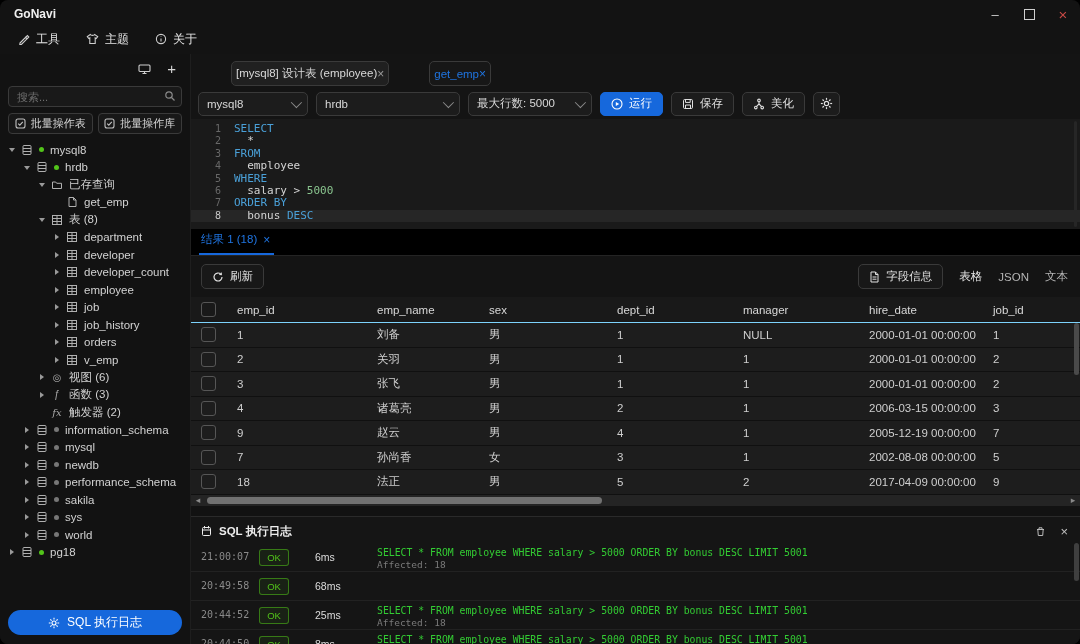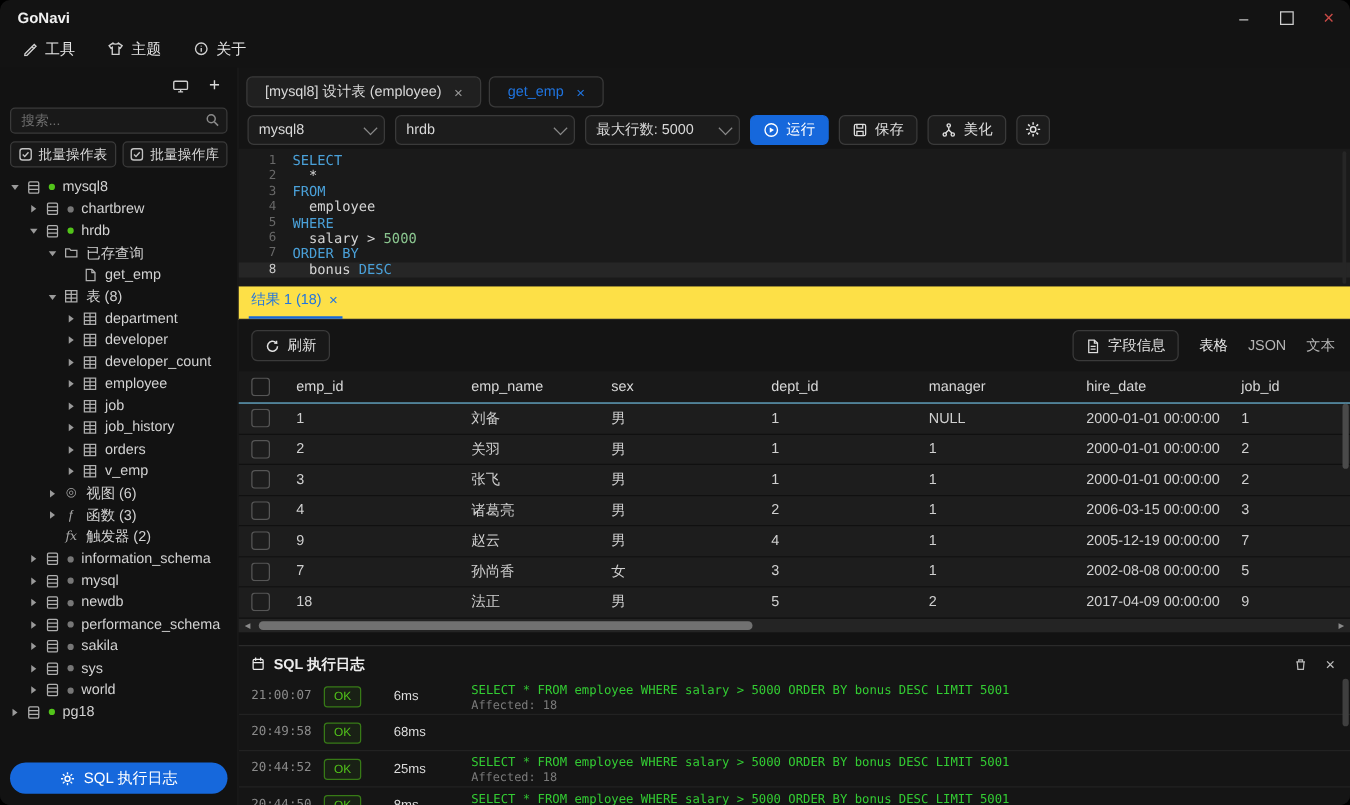--- a/index.html
+++ b/index.html
@@ -40,21 +40,21 @@
   .ti .fxit{font-style:italic;font-family:"DejaVu Serif",serif;font-size:10px;color:#a8a8a8;}
   .dot{width:5px;height:5px;border-radius:50%;margin-right:6px;flex:none;}
   .dot.green{background:#52c41a;}
   .dot.gray{background:#777;}
   .lv0{padding-left:6px;}.lv1{padding-left:21px;}.lv2{padding-left:36px;}.lv3{padding-left:51px;}
   .side-bottom{flex:none;padding:7px 8px 9px 8px;}
   .log-btn{height:25px;border-radius:13px;background:#1668dc;display:flex;align-items:center;justify-content:center;gap:7px;color:#fff;font-size:12px;}
   
   .main{flex:1;min-width:0;display:flex;flex-direction:column;background:#141414;}
   .tabbar{height:29px;flex:none;display:flex;align-items:flex-end;gap:6px;padding:3px 8px 2px 6px;}
-  .tab{height:23px;display:flex;align-items:center;gap:10px;padding:0 14px;border:1px solid #3a3a3a;border-radius:5px;background:#202020;font-size:11.5px;color:#d8d8d8;}
+  .tab{height:23px;display:flex;align-items:center;padding:0 4px;border:1px solid #3a3a3a;border-radius:5px;background:#202020;font-size:11.5px;color:#d8d8d8;margin-left:34px;}
   .tab.active{background:#171717;color:#1f74e0;}
   .tab .tclose{color:#9a9a9a;font-size:12px;}
   .tab.active .tclose{color:#1f74e0;}
   
   .toolbar{height:31px;flex:none;display:flex;align-items:center;gap:8px;padding:0 0 0 7px;}
   .select{height:22px;display:flex;align-items:center;background:#1c1c1c;border:1px solid #3a3a3a;border-radius:5px;padding:0 8px;font-size:11.5px;color:#d8d8d8;}
   .select .chev{margin-left:auto;width:7px;height:7px;border-right:1.4px solid #8a8a8a;border-bottom:1.4px solid #8a8a8a;transform:rotate(45deg) translateY(-2px);}
   .sel-conn{width:92px;}.sel-db{width:126px;}.sel-rows{width:106px;}
   .tbtn{height:22px;display:flex;align-items:center;gap:6px;padding:0 10px;background:#1c1c1c;border:1px solid #3a3a3a;border-radius:5px;font-size:11.5px;color:#e0e0e0;}
   .tbtn.run{background:#1668dc;border-color:#1668dc;color:#fff;}
@@ -63,21 +63,21 @@
   .editor{height:106px;flex:none;background:#1a1a1a;font-family:"DejaVu Sans Mono",monospace;font-size:11px;padding-top:4px;position:relative;}
   .editor::after{content:"";position:absolute;right:3px;top:2px;bottom:2px;width:3px;background:#262626;border-radius:2px;}
   .code-line{display:flex;height:12.4px;line-height:12.4px;white-space:pre;}
   .code-line .ln{width:30px;flex:none;text-align:right;padding-right:13px;color:#686868;font-size:10px;}
   .code-line.active{background:#262626;}
   .code-line.active .ln{color:#c8c8c8;}
   .tok.kw{color:#4aa0d8;}
   .tok.pl{color:#d4d4d4;}
   .tok.num{color:#8ac58f;}
   
-  .rtabs{height:26px;flex:none;display:flex;align-items:flex-end;padding-left:8px;border-bottom:1px solid #242424;background:#fde047;}
+  .rtabs{height:26px;flex:none;display:flex;align-items:flex-end;padding-left:8px;border-bottom:1px solid #242424;background:#000000;}
   .rtab{display:flex;align-items:center;gap:6px;color:#1f74e0;font-size:11.5px;padding:0 4px 6px 2px;border-bottom:2px solid #1668dc;}
   .rtab .tclose{color:#1f74e0;font-size:12px;}
   
   .ractions{height:41px;flex:none;display:flex;align-items:center;padding:0 12px 0 10px;}
   .rbtn{height:23px;display:flex;align-items:center;gap:6px;padding:0 10px;background:#181818;border:1px solid #3a3a3a;border-radius:5px;font-size:11.5px;color:#e0e0e0;}
   .rspacer{flex:1;}
   .viewlinks{display:flex;align-items:center;gap:16px;margin-left:16px;font-size:11.5px;}
   .vlink{color:#b5b5b5;}
   .vlink.sel{color:#e8e8e8;}
   
@@ -215,32 +215,20 @@
               <svg width="12" height="12" viewBox="0 0 12 12" fill="none" stroke="currentColor" stroke-width="1">
                 <rect x="2" y="1.5" width="8" height="9" rx="1"></rect>
                 <line x1="2" y1="4.5" x2="10" y2="4.5"></line>
                 <line x1="2" y1="7.5" x2="10" y2="7.5"></line>
               </svg>
             </span>
           <span class="dot green"></span>
           <span>mysql8</span>
         </div>
 
-        <div class="ti lv1">
-          <span class="caret right"></span>
-          <span class="ticon">
-              <svg width="12" height="12" viewBox="0 0 12 12" fill="none" stroke="currentColor" stroke-width="1">
-                <rect x="2" y="1.5" width="8" height="9" rx="1"></rect>
-                <line x1="2" y1="4.5" x2="10" y2="4.5"></line>
-                <line x1="2" y1="7.5" x2="10" y2="7.5"></line>
-              </svg>
-            </span>
-          <span class="dot gray"></span>
-          <span>chartbrew</span>
-        </div>
 
         <div class="ti lv1">
           <span class="caret down"></span>
           <span class="ticon">
               <svg width="12" height="12" viewBox="0 0 12 12" fill="none" stroke="currentColor" stroke-width="1">
                 <rect x="2" y="1.5" width="8" height="9" rx="1"></rect>
                 <line x1="2" y1="4.5" x2="10" y2="4.5"></line>
                 <line x1="2" y1="7.5" x2="10" y2="7.5"></line>
               </svg>
             </span>

